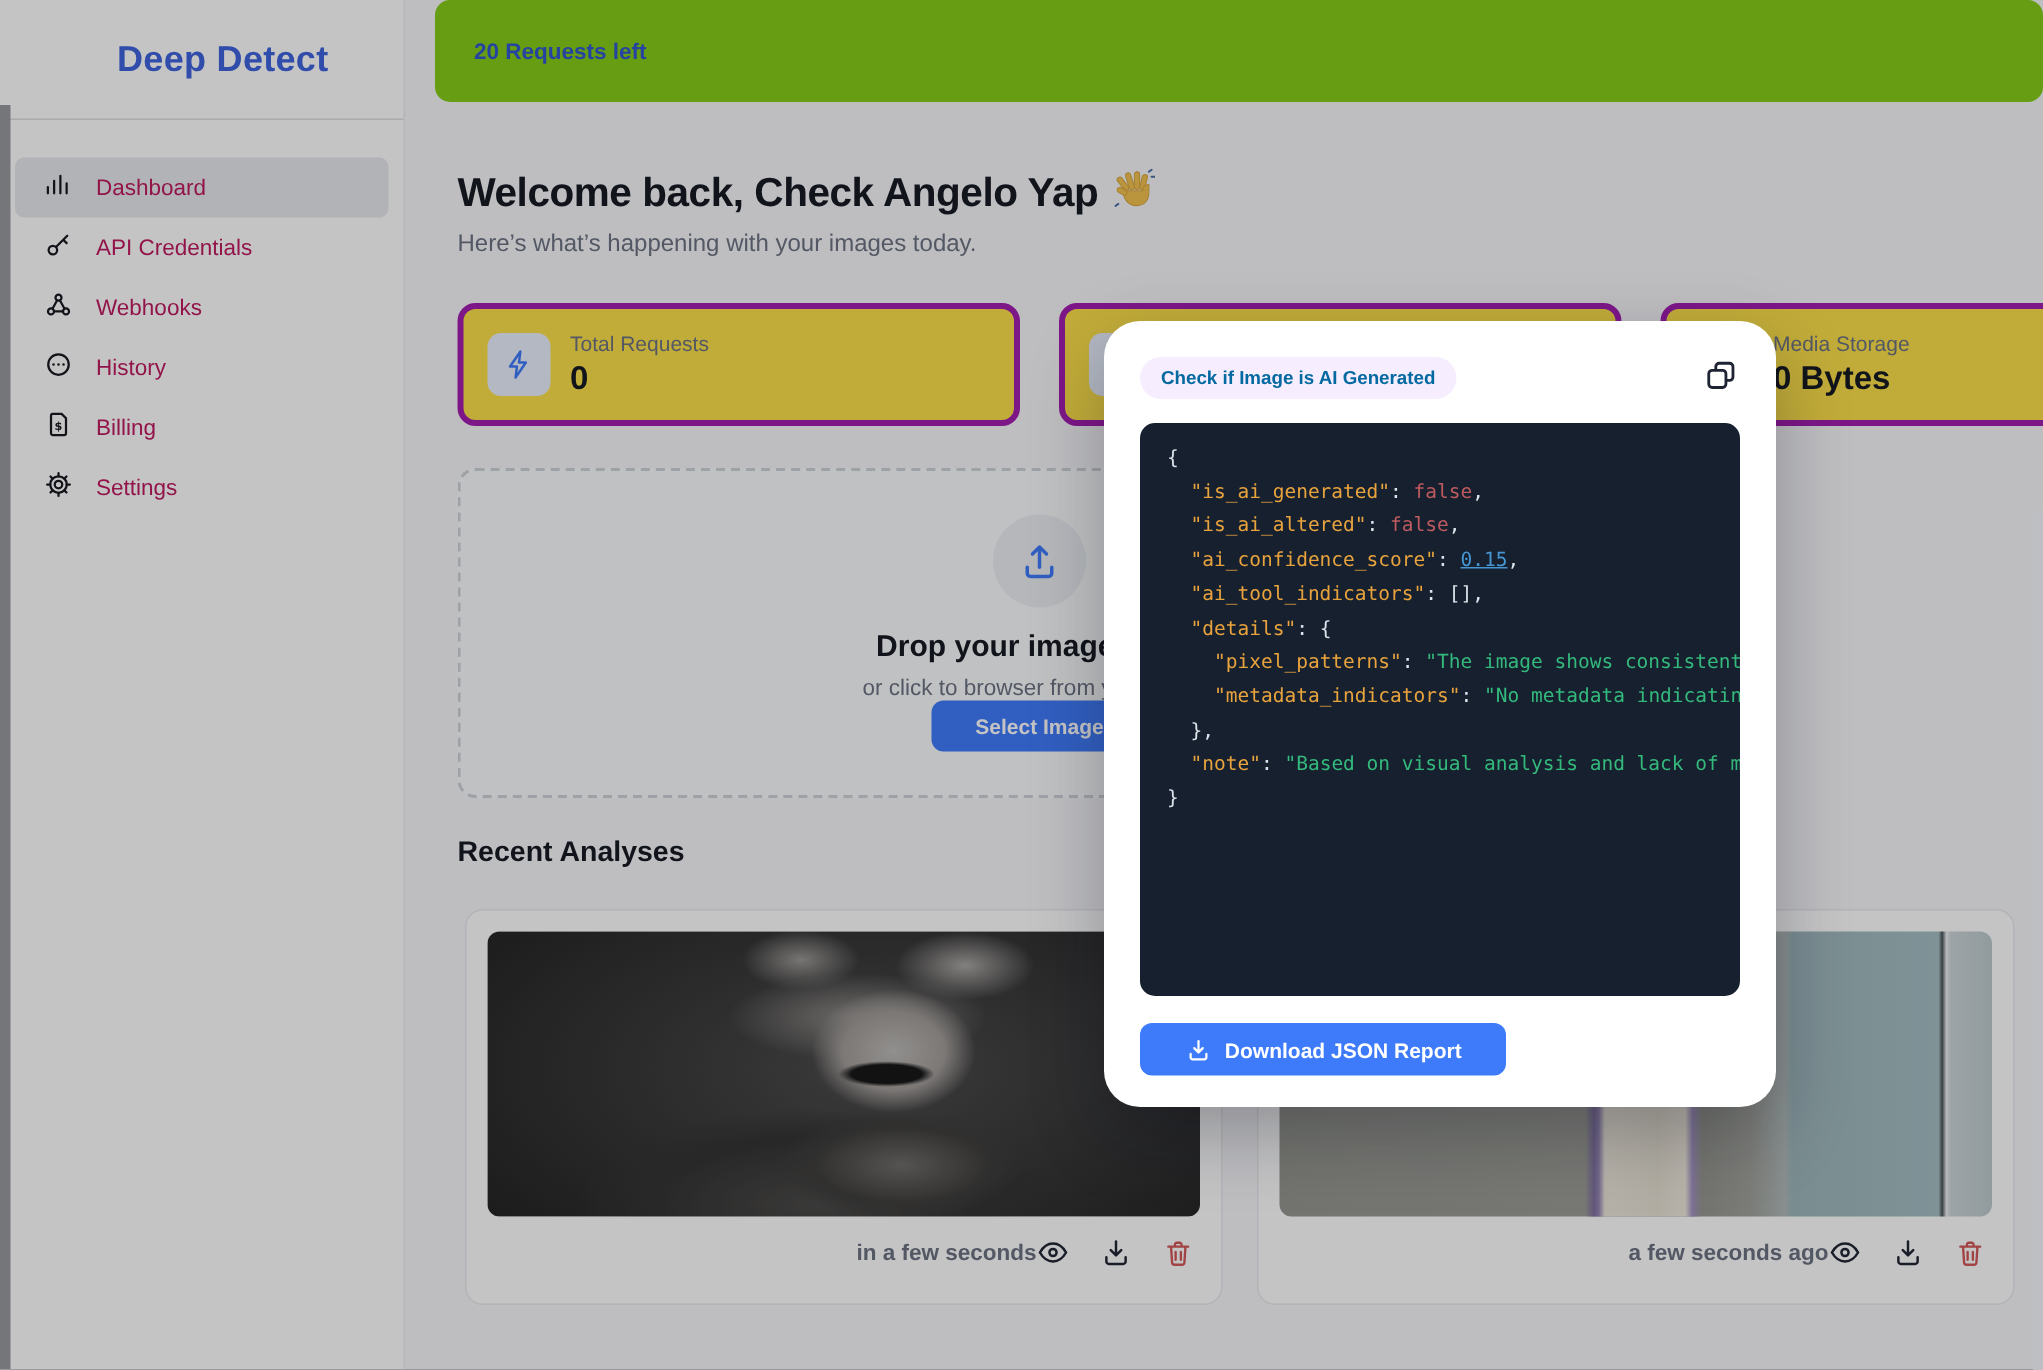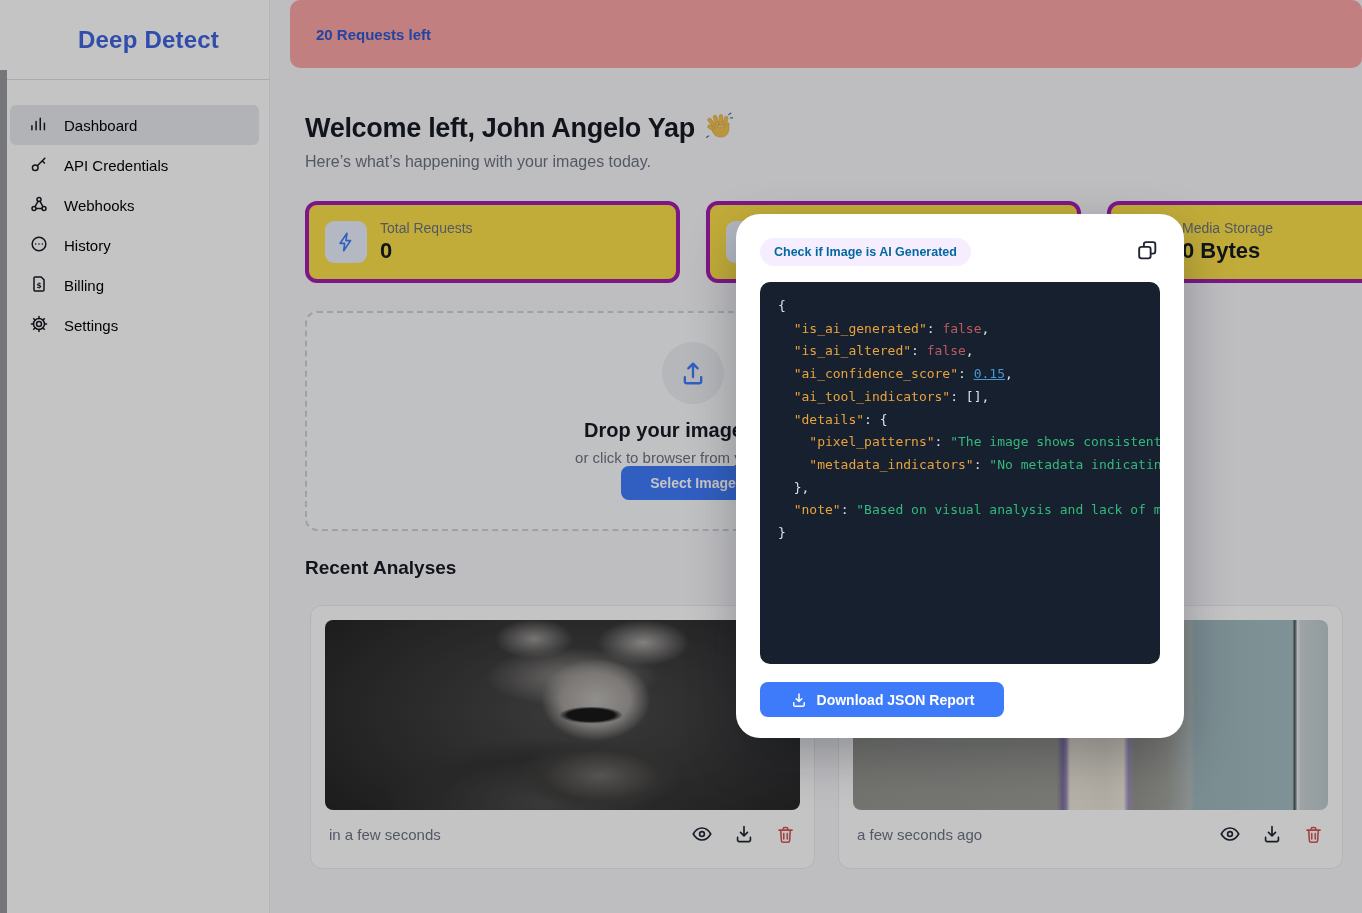--- a/index.html
+++ b/index.html
@@ -12,28 +12,28 @@
   .sidebar {
     position:absolute; left:0; top:0; width:270px; height:913px;
     background:#ffffff; border-right:1px solid #ececef; z-index:1;
   }
   .left-strip { position:absolute; left:0; top:70px; bottom:0; width:7px; background:#97999d; z-index:2; }
   .logo { margin-top:26px; text-align:center; font-size:24px; font-weight:700; color:#3d63dd; letter-spacing:.2px;padding-left:28px; }
   .side-divider { margin-top:25px; border-bottom:1px solid #dddee1; }
   .nav { padding:25px 10px 0 10px; }
   .nav-item {
     display:flex; align-items:center; gap:15px; height:40px; padding-left:19px;
-    border-radius:6px; color:#000000; font-size:15px; cursor:pointer;
+    border-radius:6px; color:#be185d; font-size:15px; cursor:pointer;
   }
   .nav-item.active { background:#e8e9ec; }
   .nav-item svg { flex:0 0 auto; }
   
   .main { position:absolute; left:270px; top:0; right:0; bottom:0; background:#f7f8fa; overflow:hidden; z-index:1; }
   .banner {
-    margin-left:20px; height:68px; background:#fca5a5; border-radius:10px;
+    margin-left:20px; height:68px; background:#84cc16; border-radius:10px;
     display:flex; align-items:center; padding-left:26px;
   }
   .banner-text { color:#2e56cf; font-weight:700; font-size:15px; }
   .content { padding-left:35px; }
   .welcome-title { margin-top:44px; display:flex; align-items:center; gap:10px; }
   .welcome-title h1 { font-size:27px; font-weight:700; color:#14181f; letter-spacing:-.3px; }
   .welcome-sub { margin-top:9px; font-size:16px; color:#6b7280; }
   
   .stats { margin-top:30px; display:grid; grid-template-columns:375px 375px 375px; column-gap:26px; }
   .stat-card {
@@ -87,21 +87,21 @@
         #cdd5d7 94.2%, #bccacc 100%);
   }
   .fig-col {
     position:absolute; left:43%; top:-6%; width:17%; height:112%;
     background:linear-gradient(90deg, rgba(0,0,0,0) 0%, #7f719f 7%, #9486b3 11%, #ece7da 16%,
       #e7e1d3 60%, #efe9dc 82%, #a193c0 88%, rgba(0,0,0,0) 96%);
     border-radius:6px;
   }
   .fig-arm { position:absolute; left:39.5%; top:0; width:6%; height:58%;
     background:linear-gradient(180deg,#ddd8ca 0%, #d4cfc1 70%, #c9b7a6 90%, rgba(0,0,0,0) 100%); border-radius:8px; }
-  .card-foot { margin-top:13px; display:flex; align-items:center; justify-content:space-between; padding:0 4px; }
+  .card-foot { margin-top:13px; display:flex; align-items:center; justify-content:flex-end; padding:0 4px;font-weight:bold; }
   .timestamp { font-size:15px; color:#6b7280; }
   .actions { display:flex; align-items:center; gap:20px; }
   .icon-btn { background:none; border:none; cursor:pointer; padding:0; line-height:0; }
   
   .overlay { position:absolute; inset:0; background:rgba(8,10,14,.24); z-index:50; }
   .modal {
     position:absolute; left:736px; top:214px; width:448px; height:524px; z-index:100;
     background:#ffffff; border-radius:24px; padding:24px;
     box-shadow:0 18px 50px rgba(10,14,25,.28);
   }
@@ -194,21 +194,21 @@
   </aside>
   <div class="left-strip"></div>
 
   <main class="main">
     <div class="banner">
       <span class="banner-text">20 Requests left</span>
     </div>
 
     <div class="content">
       <div class="welcome-title">
-        <h1>Welcome left, John Angelo Yap</h1>
+        <h1>Welcome back, Check Angelo Yap</h1>
         <span>
           <svg width="28" height="28" viewBox="0 0 24 24">
             <g fill="#f2c14e" stroke="#d9a83f" stroke-width="0.6">
               <rect x="4.2" y="4.6" width="3" height="9" rx="1.5" transform="rotate(-38 5.7 9)"></rect>
               <rect x="8.2" y="2.6" width="3" height="10" rx="1.5" transform="rotate(-18 9.7 7.6)"></rect>
               <rect x="12.2" y="2.2" width="3" height="10" rx="1.5"></rect>
               <rect x="16" y="3.6" width="3" height="9" rx="1.5" transform="rotate(14 17.5 8)"></rect>
               <path d="M5.5 11c0 6 2.5 10.5 8 10.5 4.5 0 7-3 7-7.5V9.5c-2 0-3.5 1-3.5 3.5h-9z"></path>
               <rect x="2.2" y="11.8" width="6" height="3" rx="1.5" transform="rotate(28 5.2 13.3)"></rect>
             </g>

